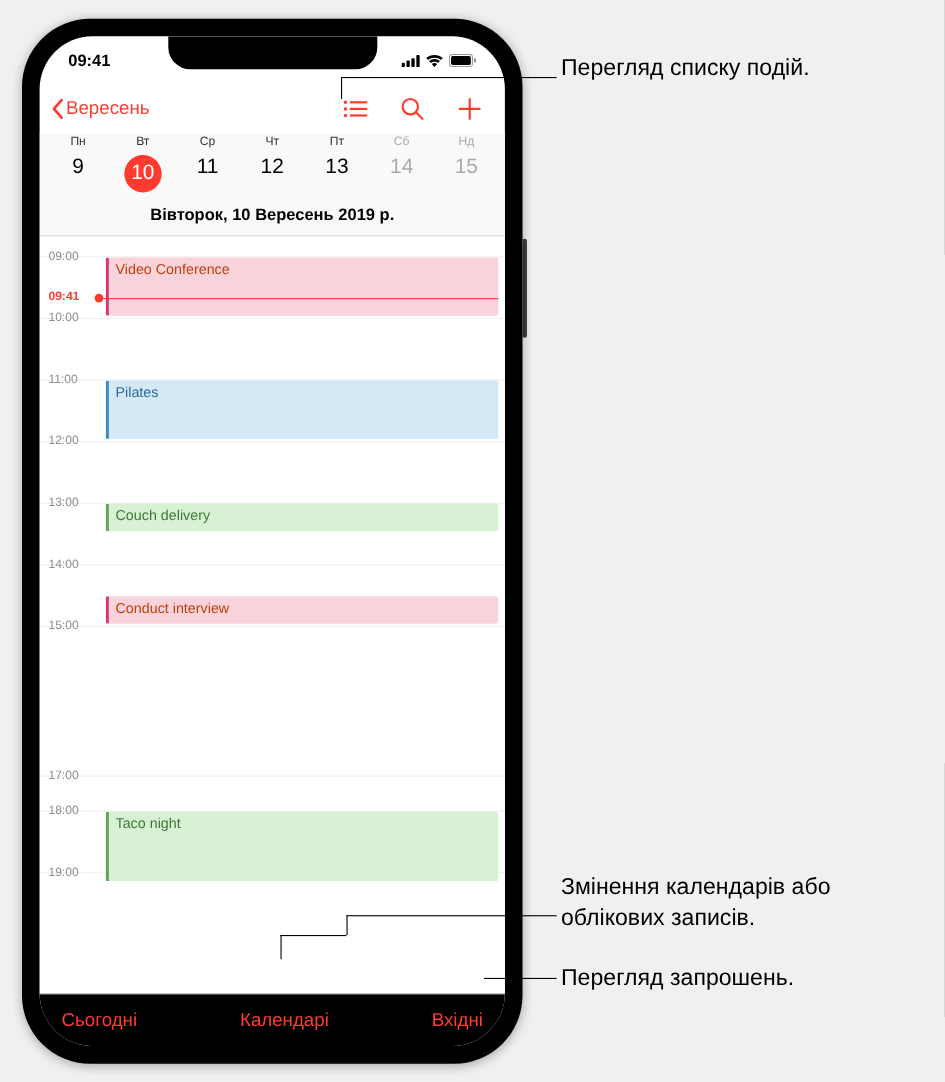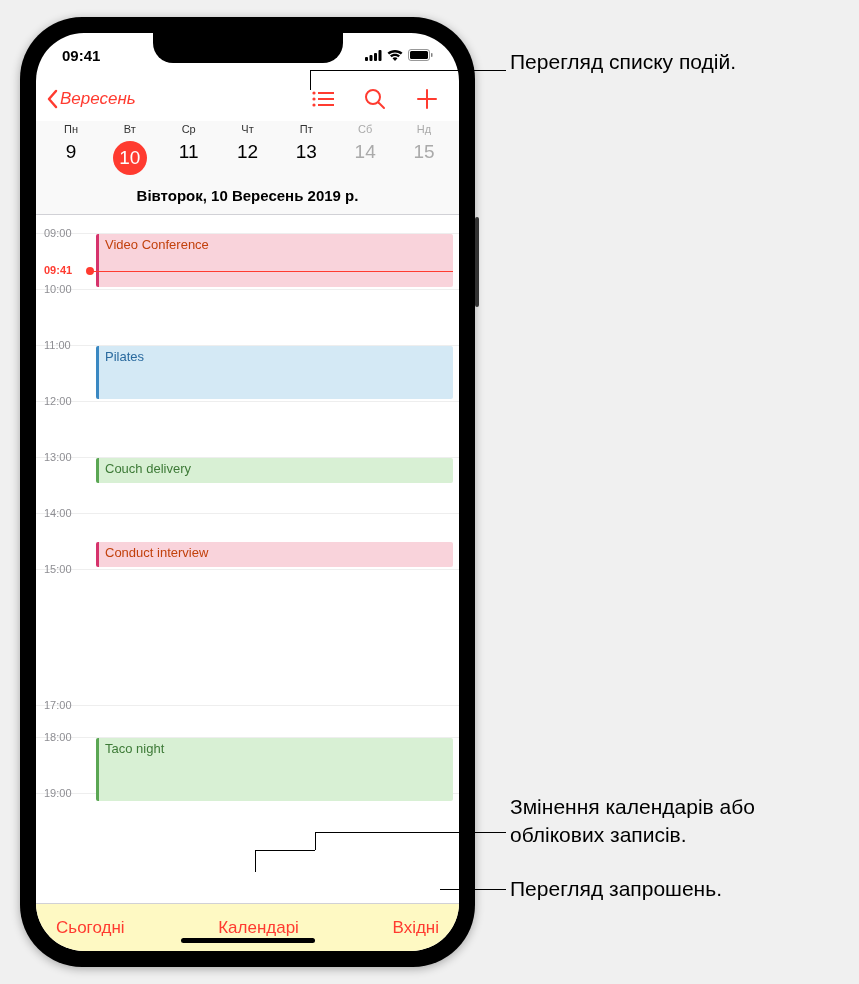--- a/index.html
+++ b/index.html
@@ -48,21 +48,21 @@
     }
     .status-right { display:flex; gap:5px; align-items:center; }
     .signal-icon, .wifi-icon, .battery-icon { display:inline-block; }
     .signal-icon svg, .wifi-icon svg, .battery-icon svg { display:block; }
     
     .nav-bar {
       height: 44px;
       display:flex; align-items:center; justify-content:space-between;
       padding: 0 10px;
     }
-    .nav-left { display:flex; align-items:center; color:#ff3b30; font-size:17px;font-style:italic; }
+    .nav-left { display:flex; align-items:center; color:#ff3b30; font-size:17px; }
     .nav-left svg { margin-right:2px; }
     .nav-right { display:flex; gap:28px; padding-right:10px; }
     .nav-icon { color:#ff3b30; display:flex; align-items:center; justify-content:center; width:24px; height:24px; }
     
     .week-header {
       padding: 2px 4px 0;
       border-bottom: 1px solid #d1d1d6;
       background: #f9f9f9;
     }
     .weekday-row, .daynum-row {
@@ -110,21 +110,21 @@
       width:8px; height:8px; border-radius:50%; background:#ff3b30;
     }
     .now-label {
       position:absolute; left:8px; font-size:11px; color:#ff3b30; font-weight:600;
     }
     
     .toolbar {
       height:48px; border-top:1px solid #d1d1d6;
       display:flex; justify-content:space-between; align-items:center;
       padding:0 20px; font-size:17px; color:#ff3b30;
-      background:#fef9c3;
+      background:#000000;
     }
     .home-indicator {
       position:absolute; bottom:8px; left:50%; transform:translateX(-50%);
       width:134px; height:5px; background:#000; border-radius:3px;
     }
     
     .callout {
       position:absolute; font-size:21px; color:#000; line-height:1.35;
     }
     .callout-line {

